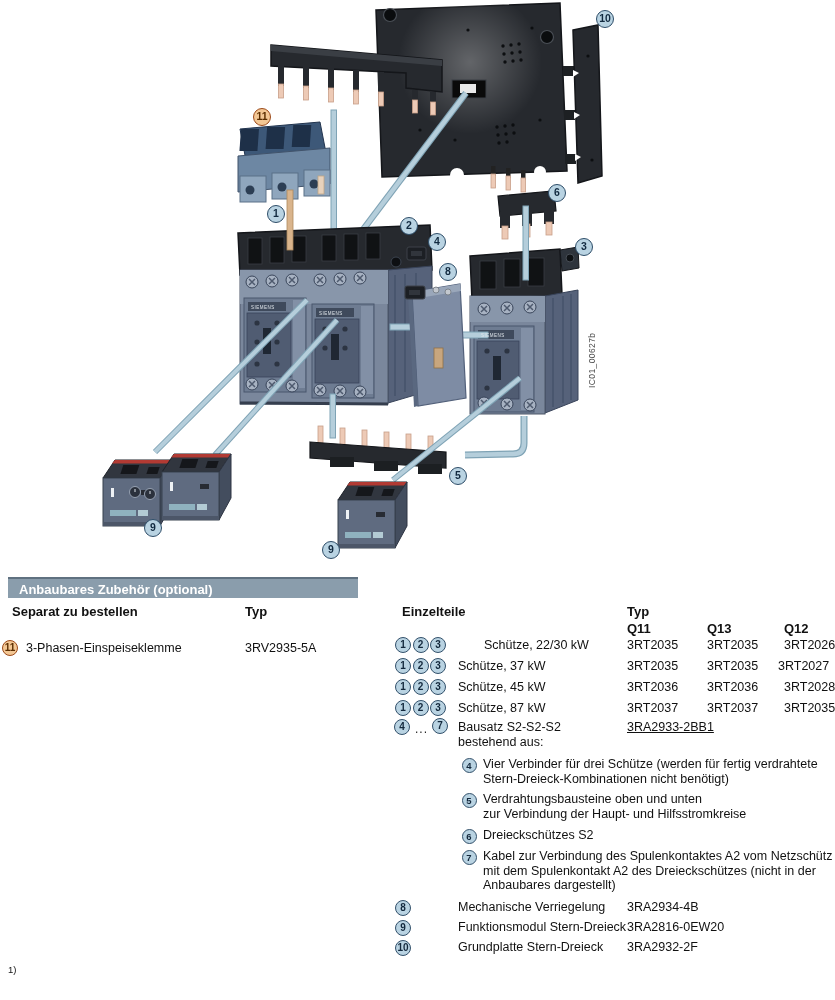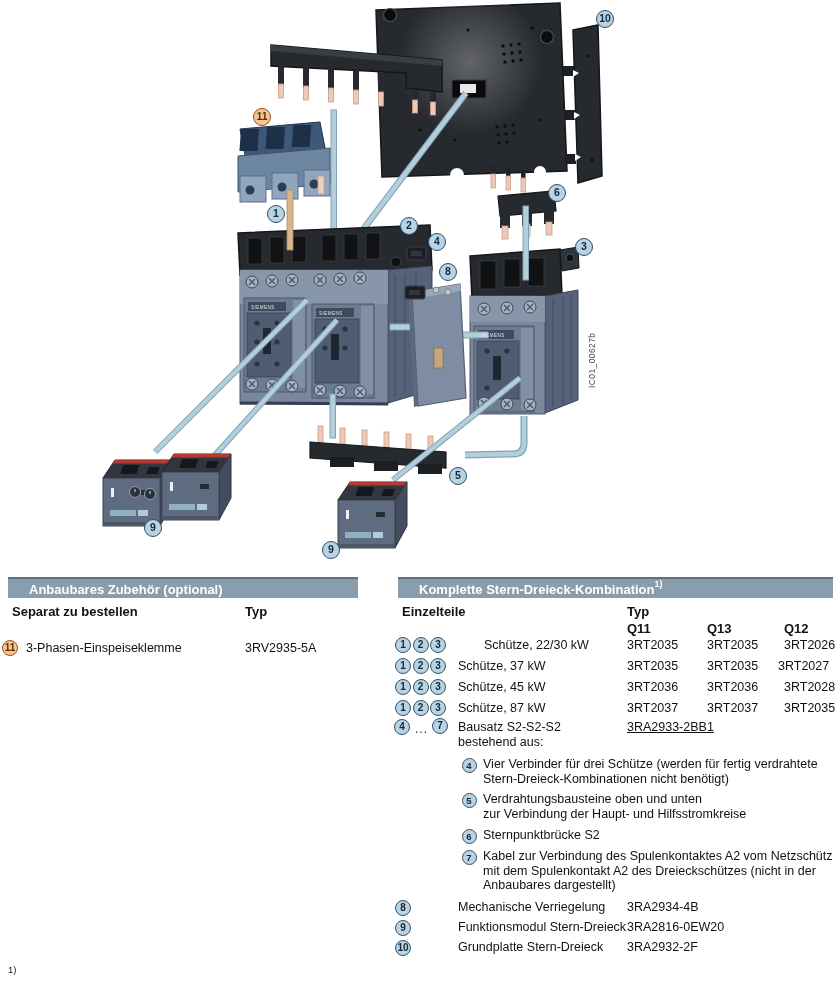--- a/index.html
+++ b/index.html
@@ -1,21 +1,21 @@
 <!DOCTYPE html>
 <html><head>
 <meta charset="utf-8">
 <style>
   html,body{margin:0;padding:0;background:#fff;}
   .page{position:relative;width:835px;height:1000px;background:#fff;overflow:hidden;
         font-family:"Liberation Sans",sans-serif;color:#111;}
   .abs{position:absolute;}
   
   .bar{position:absolute;height:21px;background:#8a9dac;color:#fff;font-weight:bold;
-       font-size:13px;line-height:21px;padding-left:21px;box-sizing:border-box;
+       font-size:13px;line-height:21px;padding-left:11px;box-sizing:border-box;
        border-top:2px solid #5f7180;}
   .h{position:absolute;font-weight:bold;font-size:13px;white-space:nowrap;}
   .t{position:absolute;font-size:12.5px;white-space:nowrap;text-align:right;}
   sup.fn{font-size:9px;vertical-align:top;line-height:10px;}
   
   .tc{position:absolute;width:16px;height:16px;border-radius:50%;background:#b9d3e2;
       border:1px solid #33516b;color:#13283c;font-weight:bold;font-size:10px;
       line-height:14px;text-align:center;box-sizing:border-box;}
   .tc.small{width:15px;height:15px;line-height:13px;font-size:9.5px;}
   .tc.orange{background:#f3c794;border-color:#9c4a1a;color:#5a2d00;}
@@ -326,23 +326,20 @@
 
   <div class="bar" style="left:8px;top:577px;width:350px">Anbaubares Zubehör (optional)</div>
   <span class="h" style="left:12px;top:604px">Separat zu bestellen</span>
   <span class="h" style="left:245px;top:604px">Typ</span>
   <div class="abs" style="left:0;top:0">
       <div class="tc orange" style="left: 2px; top: 640px;">11</div>
       <span class="t" style="left: 26px; top: 641px;">3-Phasen-Einspeiseklemme</span>
       <span class="t" style="left: 245px; top: 641px;">3RV2935-5A</span>
     </div>
 
-  <div class="bar" style="left:398px;top:577px;width:435px">
-    <span>Komplette Stern-Dreieck-Kombination</span><sup class="fn">1)</sup>
-  </div>
   <span class="h" style="left:402px;top:604px">Einzelteile</span>
   <span class="h" style="left:627px;top:604px">Typ</span>
   <span class="h" style="left:627px;top:621px">Q11</span>
   <span class="h" style="left:707px;top:621px">Q13</span>
   <span class="h" style="left:784px;top:621px">Q12</span>
   <div class="abs" style="left:0;top:0">
       <div class="tc" style="left: 395px; top: 637px;">1</div>
       <div class="tc" style="left: 412.5px; top: 637px;">2</div>
       <div class="tc" style="left: 430px; top: 637px;">3</div>
       <span class="t" style="left: 484px; top: 638px;">Schütze, 22/30 kW</span>
@@ -376,21 +373,21 @@
       <span class="t" style="left: 458px; top: 720px;">Bausatz S2-S2-S2</span>
       <span class="t" style="left: 458px; top: 735px;">bestehend aus:</span>
       <span class="t" style="left: 627px; top: 720px; text-decoration: underline;">3RA2933-2BB1</span>
       <div class="tc small" style="left: 461.5px; top: 757.5px;">4</div>
       <span class="t" style="left: 483px; top: 757px;">Vier Verbinder für drei Schütze (werden für fertig verdrahtete</span>
       <span class="t" style="left: 483px; top: 771.5px;">Stern-Dreieck-Kombinationen nicht benötigt)</span>
       <div class="tc small" style="left: 461.5px; top: 792.5px;">5</div>
       <span class="t" style="left: 483px; top: 792px;">Verdrahtungsbausteine oben und unten</span>
       <span class="t" style="left: 483px; top: 806.5px;">zur Verbindung der Haupt- und Hilfsstromkreise</span>
       <div class="tc small" style="left: 461.5px; top: 828.5px;">6</div>
-      <span class="t" style="left: 483px; top: 828px;">Sternpunktbrücke S2</span>
+      <span class="t" style="left: 483px; top: 828px;">Dreieckschützes S2</span>
       <div class="tc small" style="left: 461.5px; top: 849.5px;">7</div>
       <span class="t" style="left: 483px; top: 849px;">Kabel zur Verbindung des Spulenkontaktes A2 vom Netzschütz</span>
       <span class="t" style="left: 483px; top: 863.5px;">mit dem Spulenkontakt A2 des Dreieckschützes (nicht in der</span>
       <span class="t" style="left: 483px; top: 878px;">Anbaubares dargestellt)</span>
       <div class="tc" style="left: 395px; top: 900px;">8</div>
       <span class="t" style="left: 458px; top: 900px;">Mechanische Verriegelung</span>
       <span class="t" style="left: 627px; top: 900px;">3RA2934-4B</span>
       <div class="tc" style="left: 395px; top: 920px;">9</div>
       <span class="t" style="left: 458px; top: 920px;">Funktionsmodul Stern-Dreieck</span>
       <span class="t" style="left: 627px; top: 920px;">3RA2816-0EW20</span>

